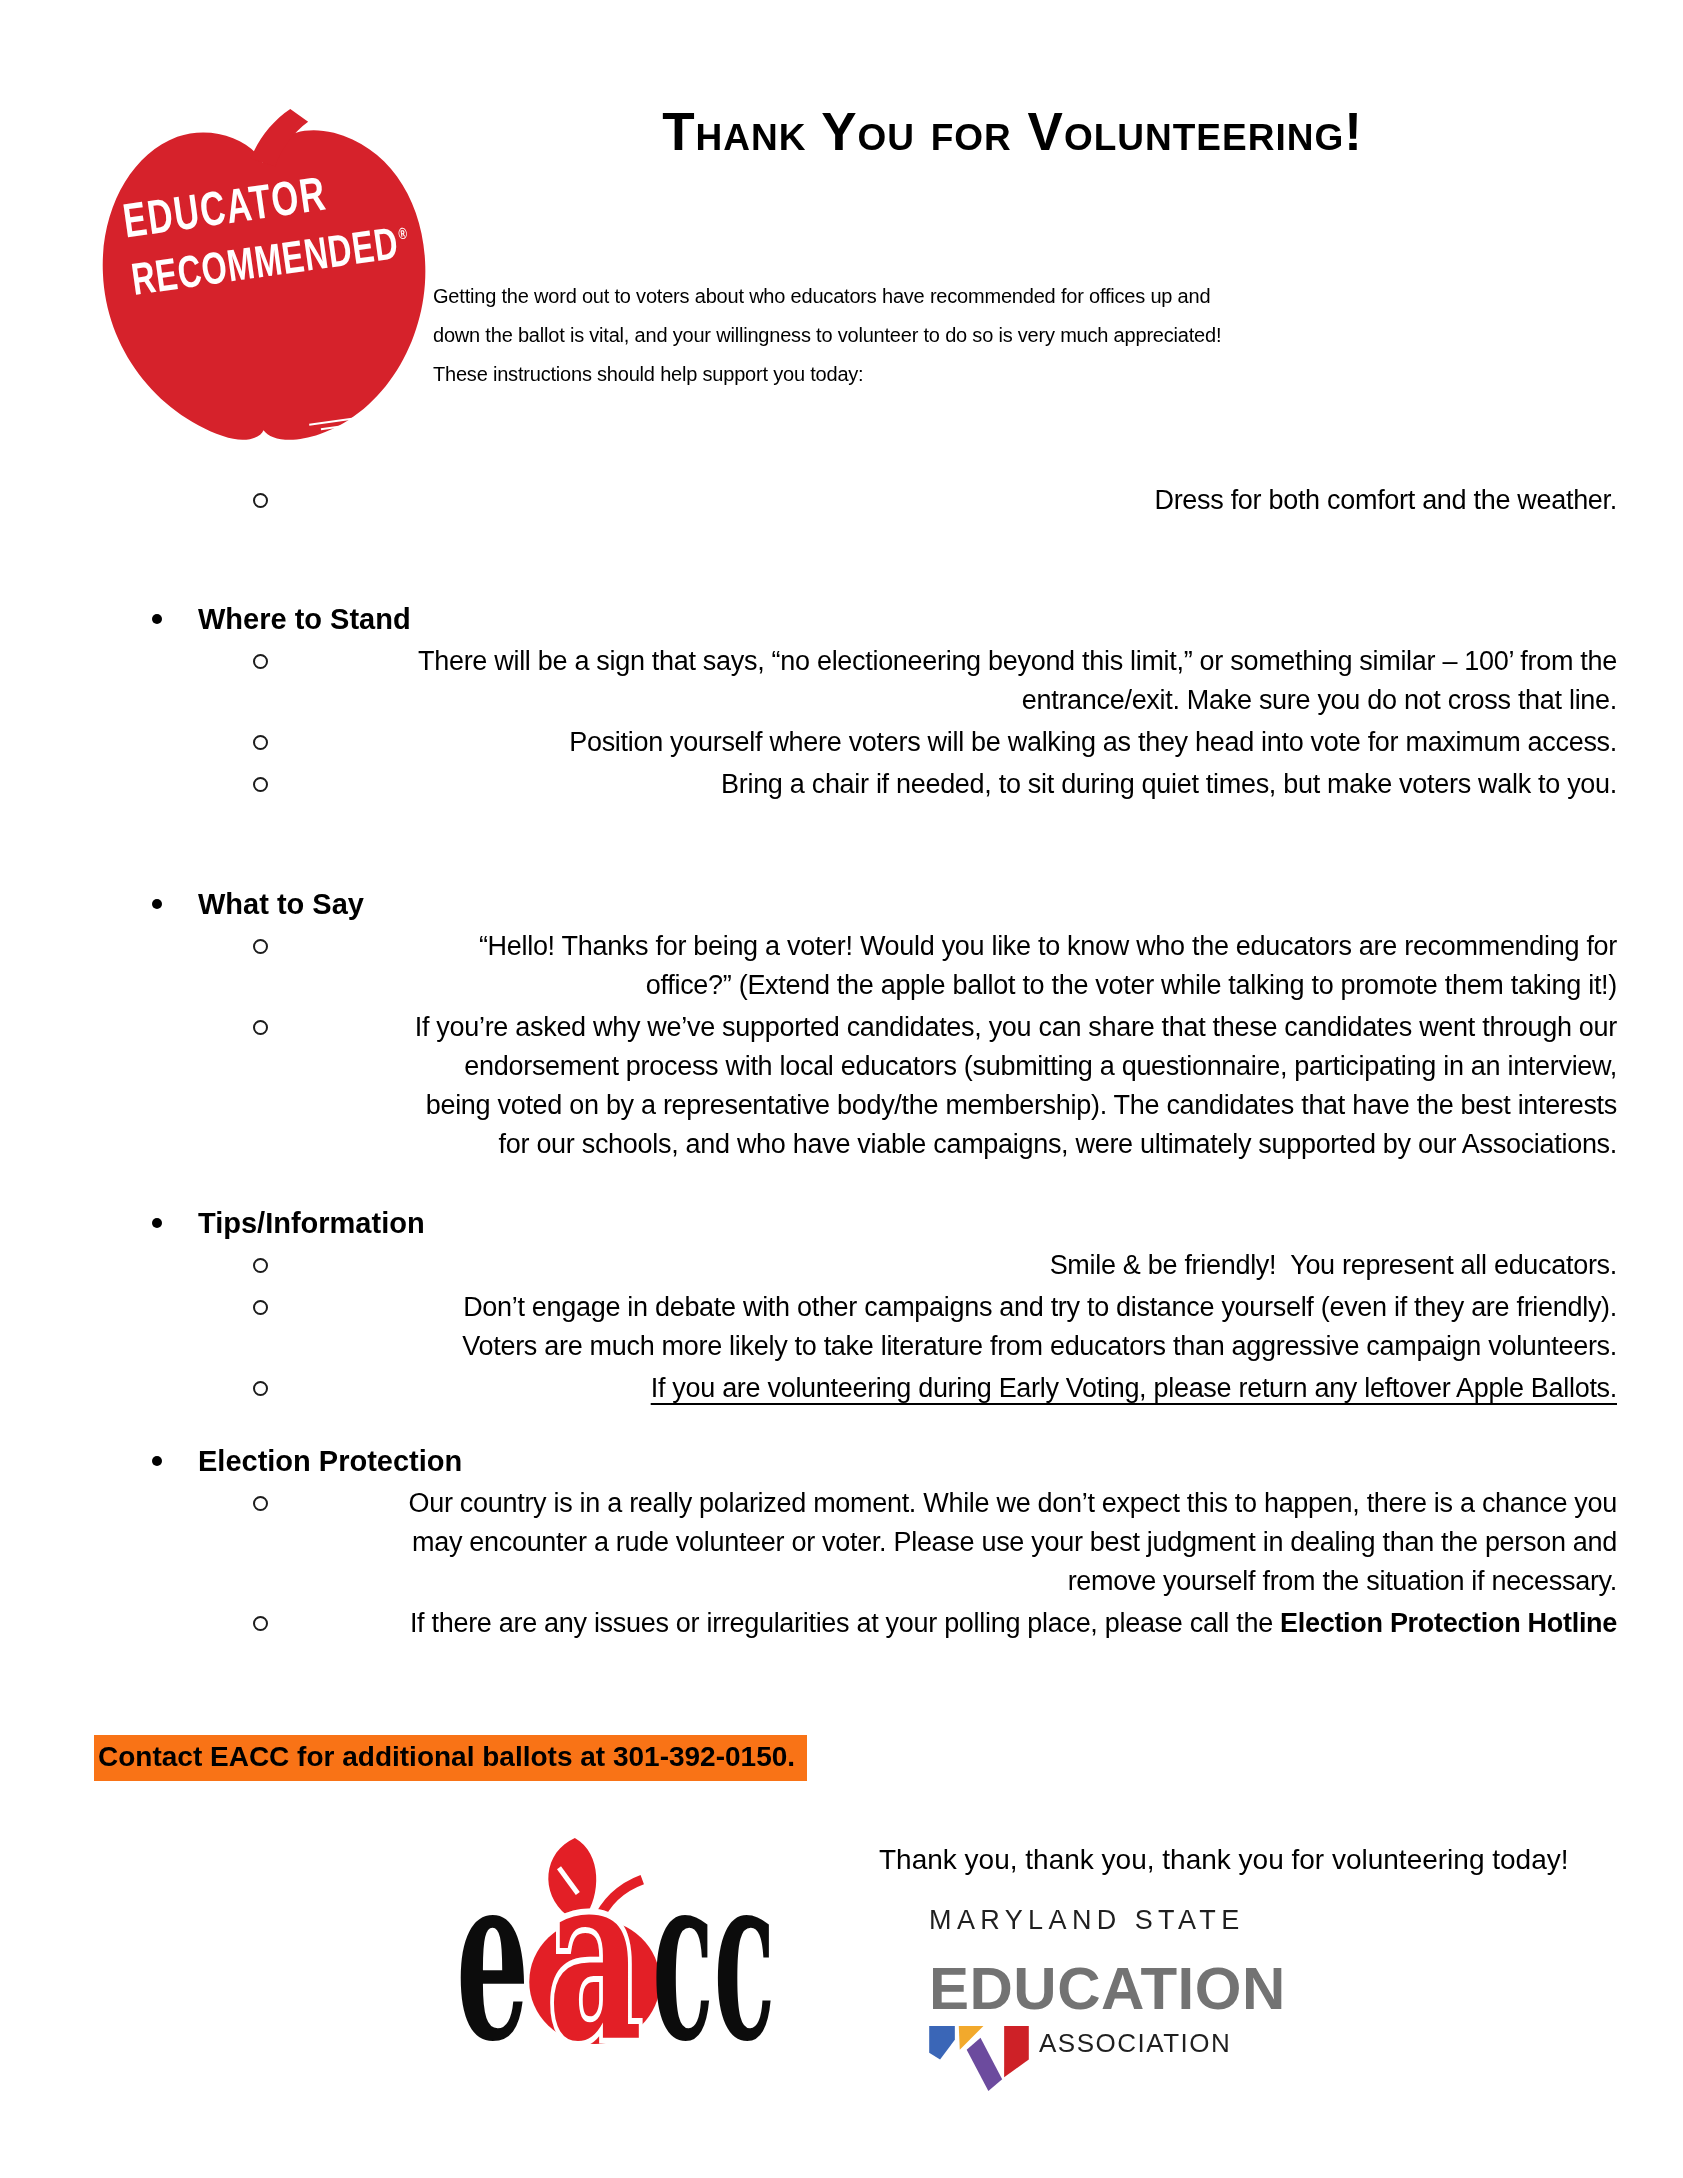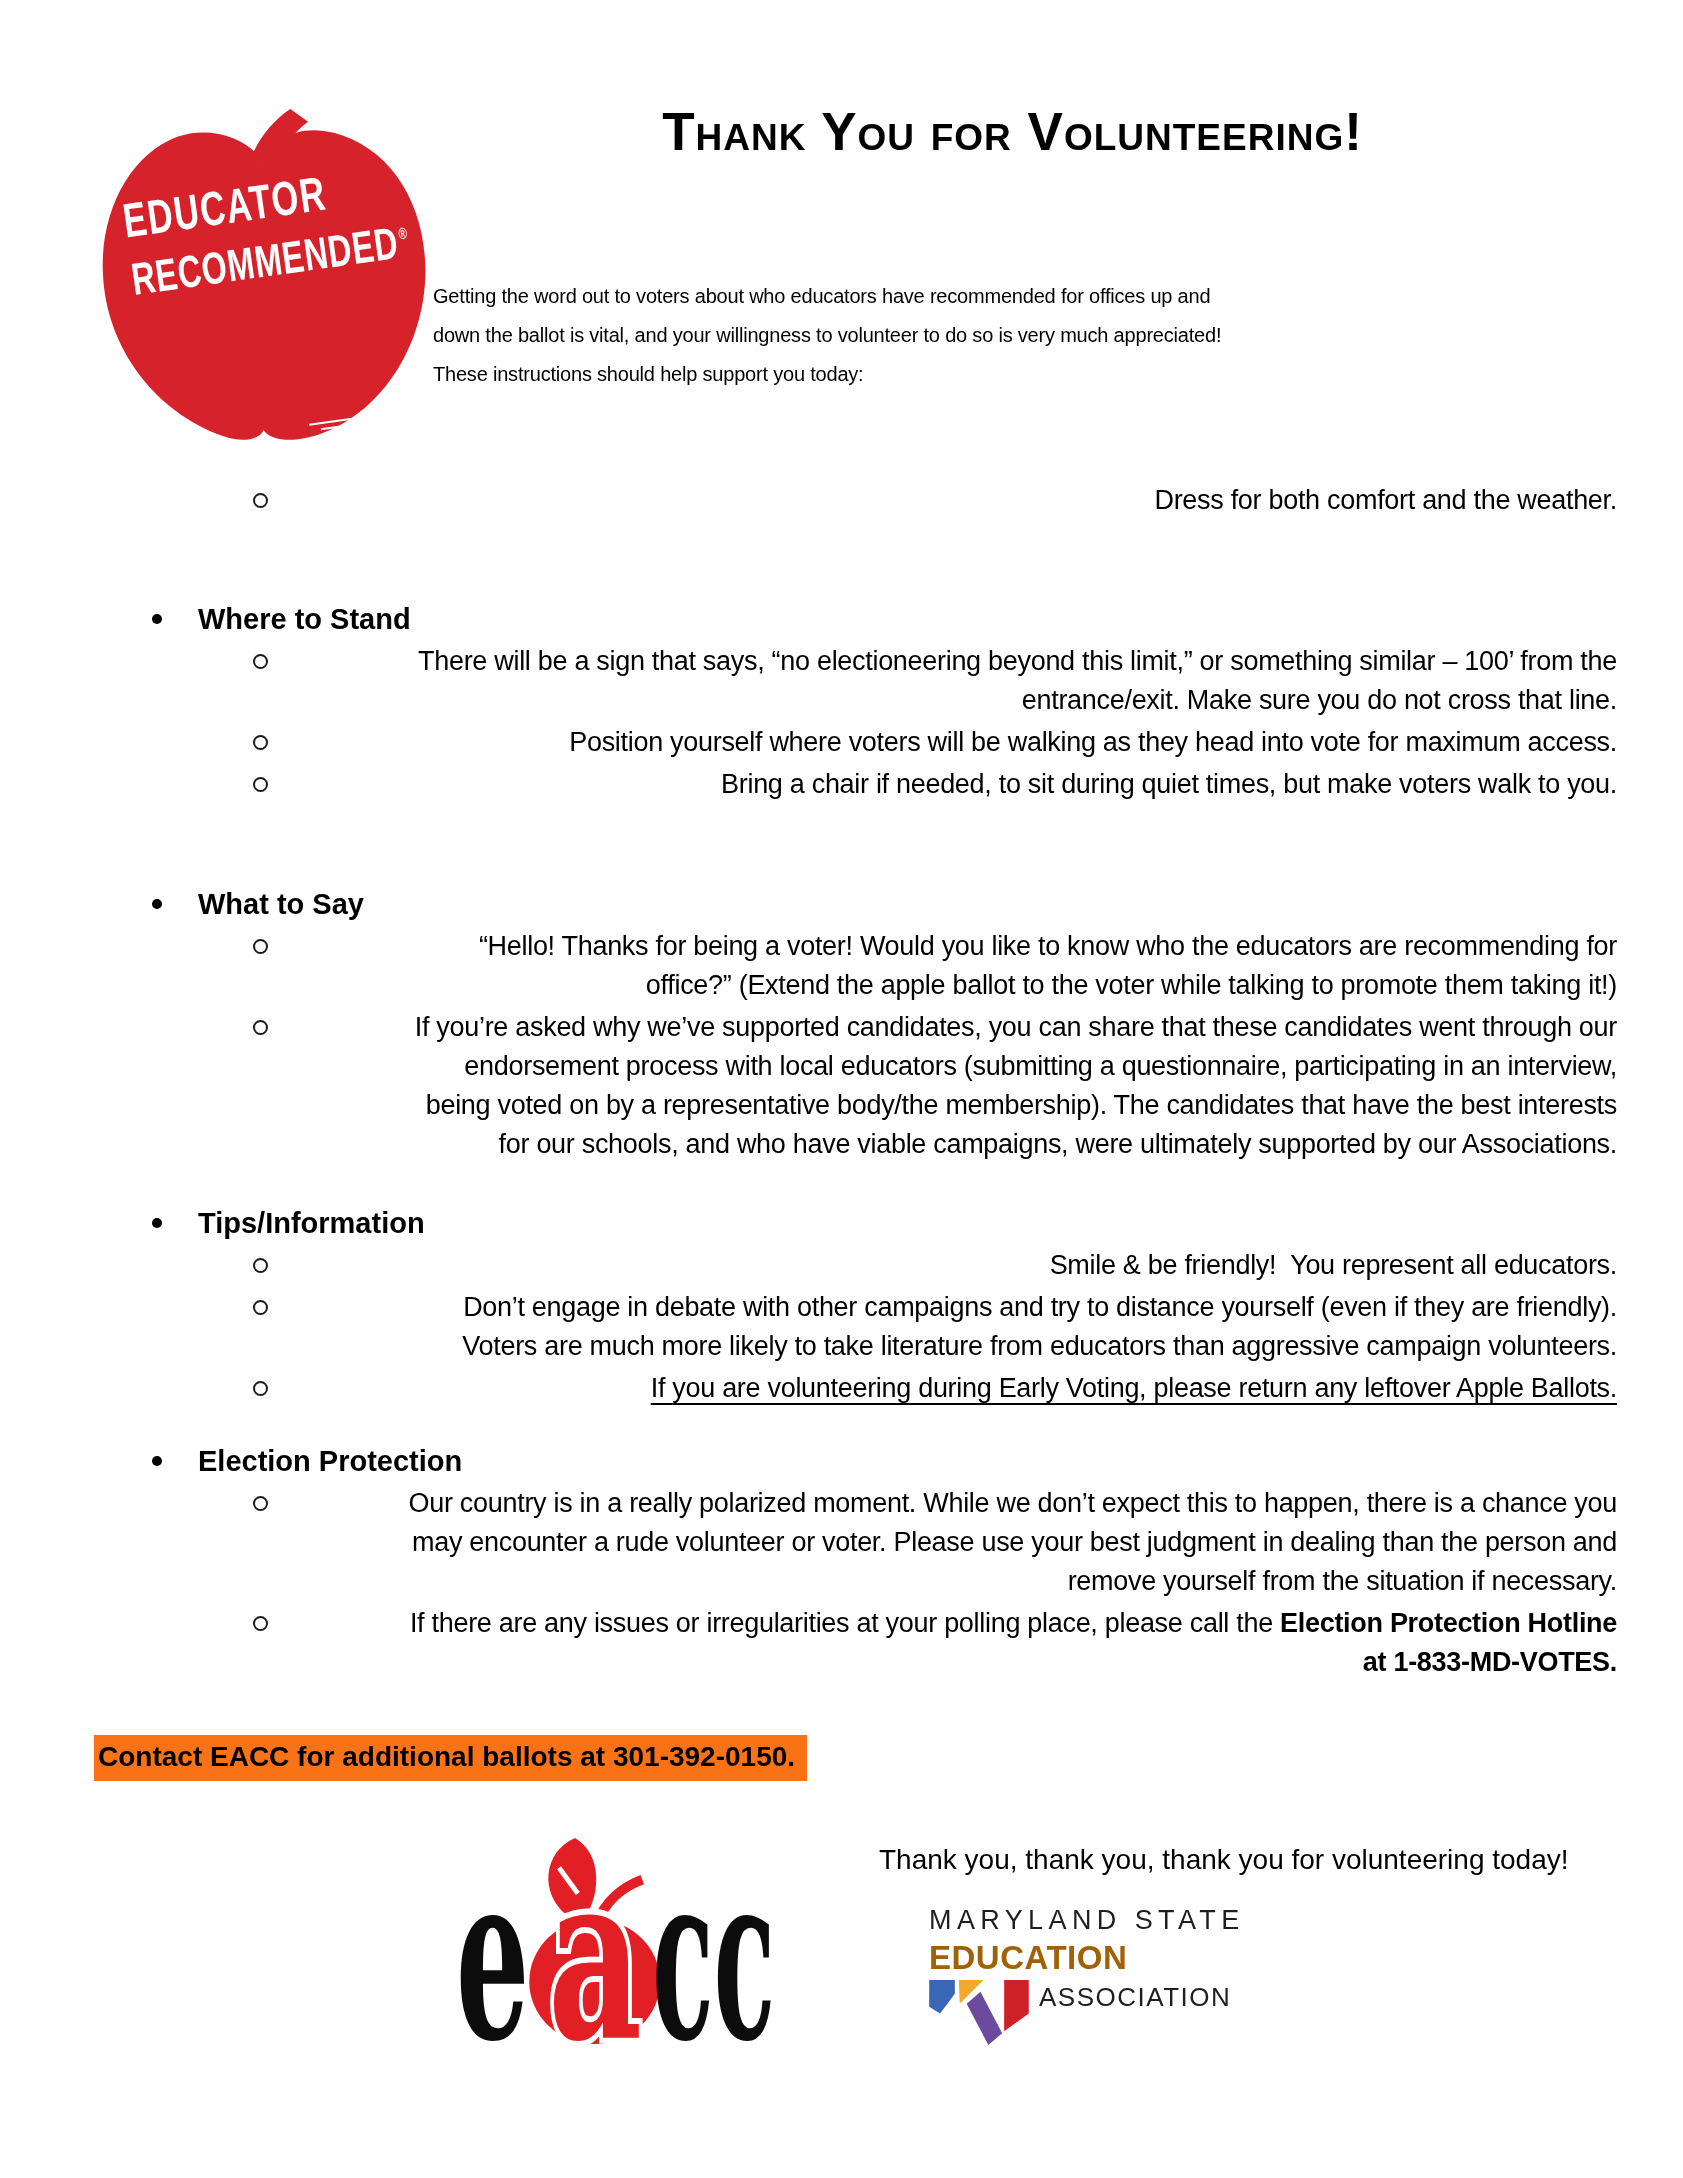--- a/index.html
+++ b/index.html
@@ -39,21 +39,21 @@
   .highlight{position:absolute;left:94px;top:1735px;background:#f97316;
              font-weight:bold;font-size:28px;padding:6px 12px 8px 4px;white-space:pre;}
   .closing{position:absolute;left:879px;top:1808px;font-size:28px;white-space:pre;margin-top:36px;}
 
   
   .eacc{position:absolute;left:446px;top:1832px;width:342px;height:216px;}
 
   
   .msea{position:absolute;left:929px;top:1905px;width:317px;}
   .msea-line1{font-size:27px;letter-spacing:5.4px;color:#1f1f1f;white-space:pre;}
-  .msea-line2{font-size:33px;font-weight:bold;letter-spacing:0.5px;color:#a16207;margin-top:3px;white-space:pre;}
+  .msea-line2{font-size:60px;font-weight:bold;letter-spacing:0.5px;color:#737373;margin-top:18px;white-space:pre;}
   .msea-row{display:flex;align-items:flex-start;margin-top:3px;}
   .msea-line3{font-size:26px;letter-spacing:1.5px;color:#1f1f1f;margin-left:10px;margin-top:2px;white-space:pre;}
 </style>
 </head>
 <body>
 
 <div class="page">
 
   <div class="badge">
     <svg viewBox="0 0 345 345">
@@ -160,21 +160,20 @@
           <div class="item-text">
             <div class="line"><span>Our country is in a really polarized moment. While we don’t expect this to happen, there is a chance you</span></div>
             <div class="line"><span>may encounter a rude volunteer or voter. Please use your best judgment in dealing than the person and</span></div>
             <div class="line"><span>remove yourself from the situation if necessary.</span></div>
           </div>
         </div>
         <div class="item">
           <span class="o-marker"></span>
           <div class="item-text">
             <div class="line"><span>If there are any issues or irregularities at your polling place, please call the </span><span class="b">Election Protection Hotline</span></div>
-            <div class="line"><span class="b">at 1-833-MD-VOTES.</span></div>
           </div>
         </div>
       </div>
     </div>
 
   <div class="highlight">Contact EACC for additional ballots at 301-392-0150.</div>
 
   <div class="closing">Thank you, thank you, thank you for volunteering today!</div>
 
   <div class="eacc">

